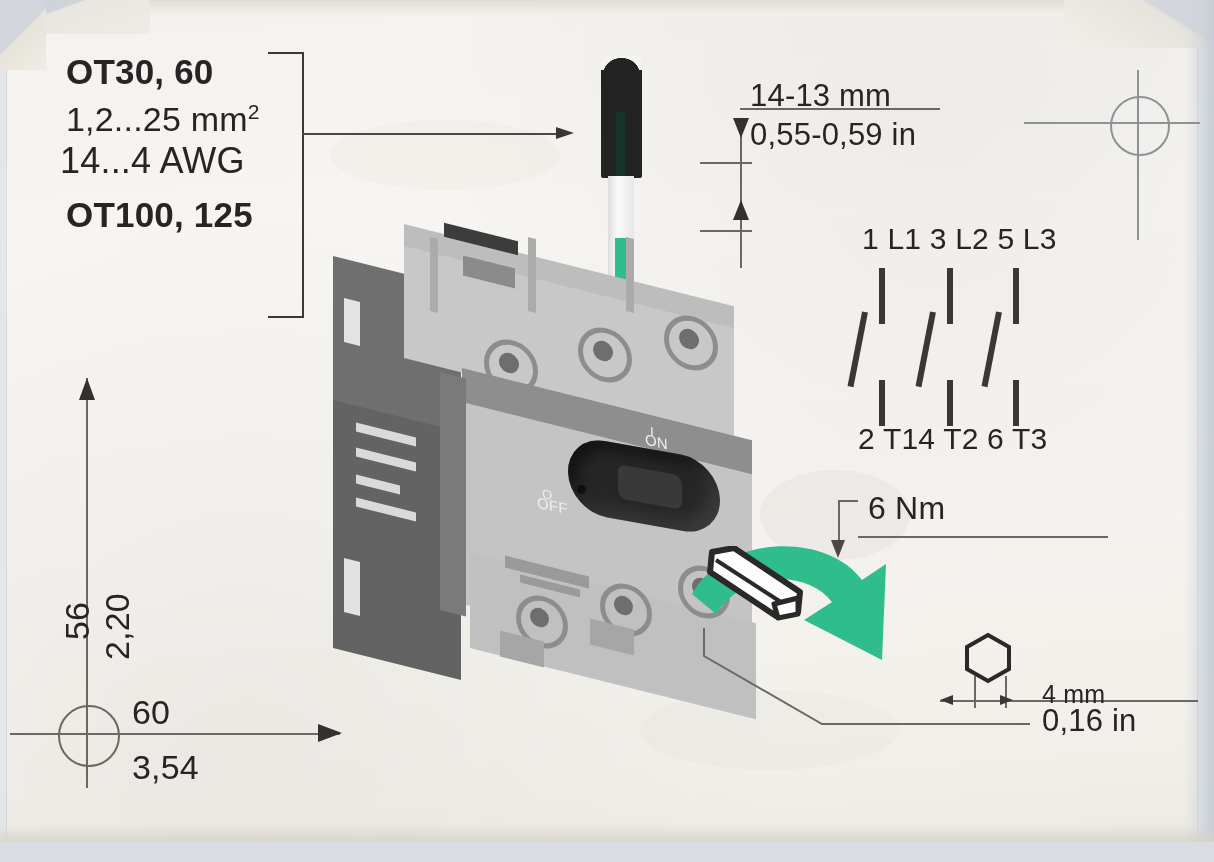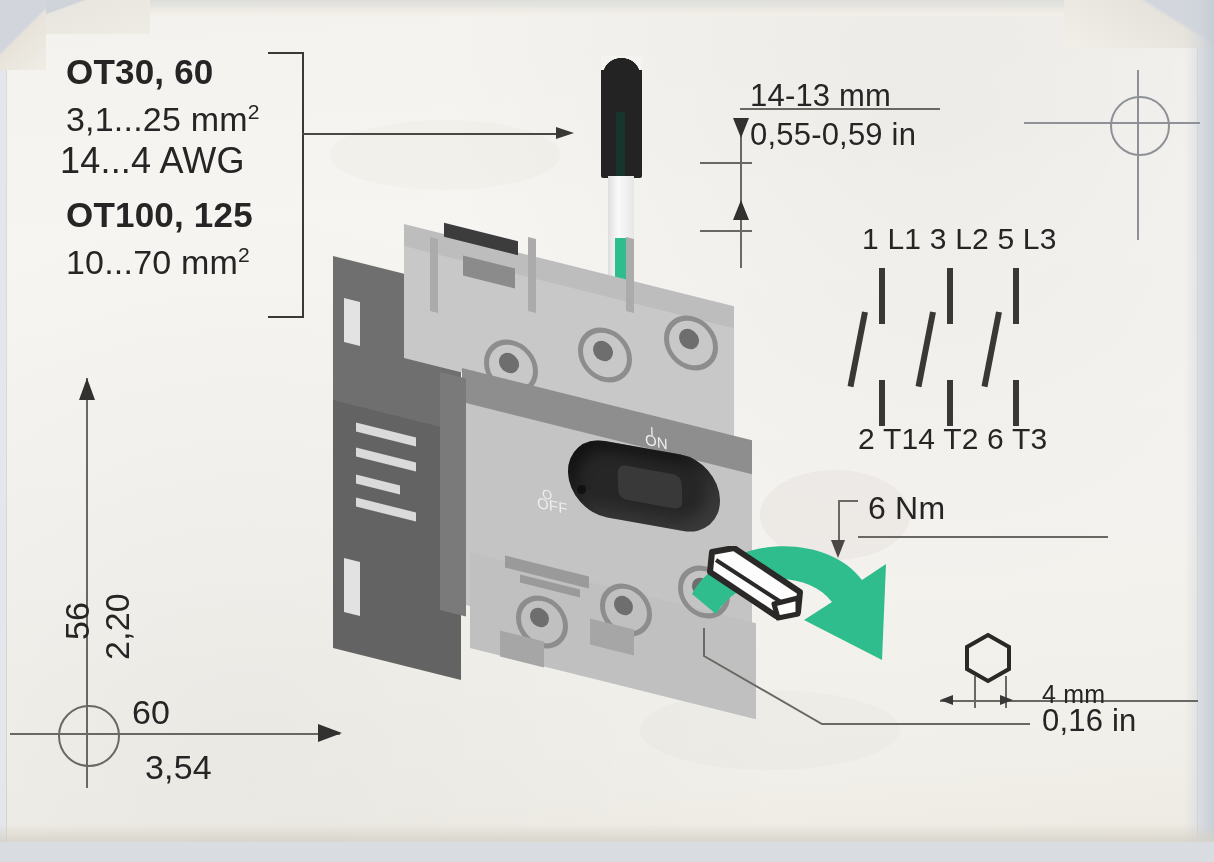--- a/index.html
+++ b/index.html
@@ -87,28 +87,25 @@
   <div class="flap-tl2"></div>
   <div class="flap-tr"></div>
   <div class="edge-right"></div>
   <div class="edge-bottom"></div>
   <div class="blotch" style="left:760px;top:470px;width:150px;height:90px;"></div>
   <div class="blotch" style="left:330px;top:120px;width:230px;height:70px;opacity:.55;"></div>
   <div class="blotch" style="left:640px;top:690px;width:260px;height:80px;opacity:.5;"></div>
 
   <div class="lbl bold" style="left:66px;top:52px;font-size:35px;">OT30, 60</div>
   <div class="lbl" style="left:66px;top:100px;font-size:34px;">
-    <span>3,1...25 mm</span><span class="sup">2</span>
+    <span>1,2...25 mm</span><span class="sup">2</span>
   </div>
   <div class="lbl" style="left:60px;top:140px;font-size:36px;">14...4 AWG</div>
 
   <div class="lbl bold" style="left:66px;top:195px;font-size:35px;">OT100, 125</div>
-  <div class="lbl" style="left:66px;top:243px;font-size:34px;">
-    <span>10...70 mm</span><span class="sup">2</span>
-  </div>
 
   <div class="bracket" style="left:268px;top:52px;width:34px;height:262px;"></div>
   <div class="line hline" style="left:302px;top:133px;width:262px;height:2px;"></div>
   <div style="position:absolute;left:556px;top:127px;width:0;height:0;border-top:6px solid transparent;border-bottom:6px solid transparent;border-left:18px solid #3a3836;"></div>
 
   <div class="prod">
 
     <div style="position:absolute;left:601px;top:58px;width:41px;height:120px;background:#232323;border-radius:3px 3px 2px 2px;"></div>
     <div style="position:absolute;left:601px;top:58px;width:41px;height:16px;background:#f5f3ef;clip-path:polygon(0 0,18% 0,34% 62%,50% 10%,66% 62%,82% 0,100% 0,100% 100%,0 100%);opacity:0;"></div>
     <div style="position:absolute;left:601px;top:56px;width:41px;height:14px;background:radial-gradient(ellipse at 50% 130%, #232323 62%, rgba(245,243,239,1) 64%);"></div>
@@ -248,15 +245,15 @@
   <div style="position:absolute;left:58px;top:705px;width:58px;height:58px;border:2px solid #6b6763;border-radius:50%;"></div>
   <div class="line vline thin" style="left:86px;top:378px;width:2px;height:410px;"></div>
   <div class="arrow-up" style="left:79px;top:378px;"></div>
   <div class="line hline thin" style="left:10px;top:733px;width:330px;"></div>
   <div class="arrow-right" style="left:318px;top:724px;"></div>
 
   <div class="lbl rot90" style="left:58px;top:640px;font-size:34px;">56</div>
   <div class="lbl rot90" style="left:98px;top:660px;font-size:34px;">2,20</div>
 
   <div class="lbl" style="left:132px;top:693px;font-size:34px;">60</div>
-  <div class="lbl" style="left:145px;top:748px;font-size:34px;">3,54</div>
+  <div class="lbl" style="left:132px;top:748px;font-size:34px;">3,54</div>
 
 </div>
 
 </body></html>

